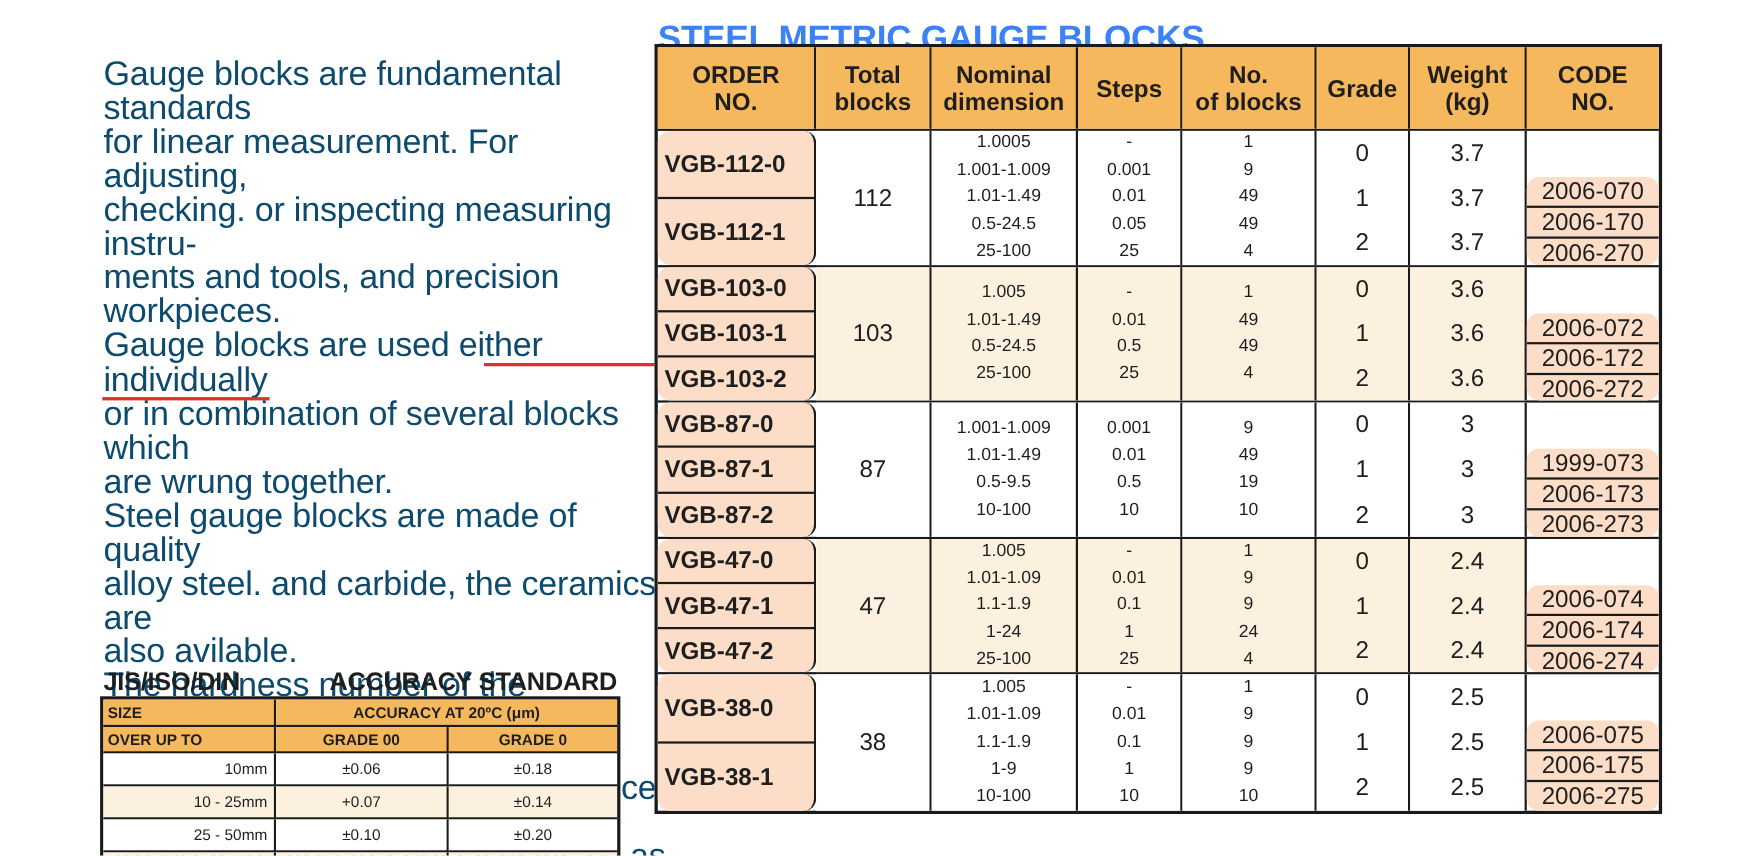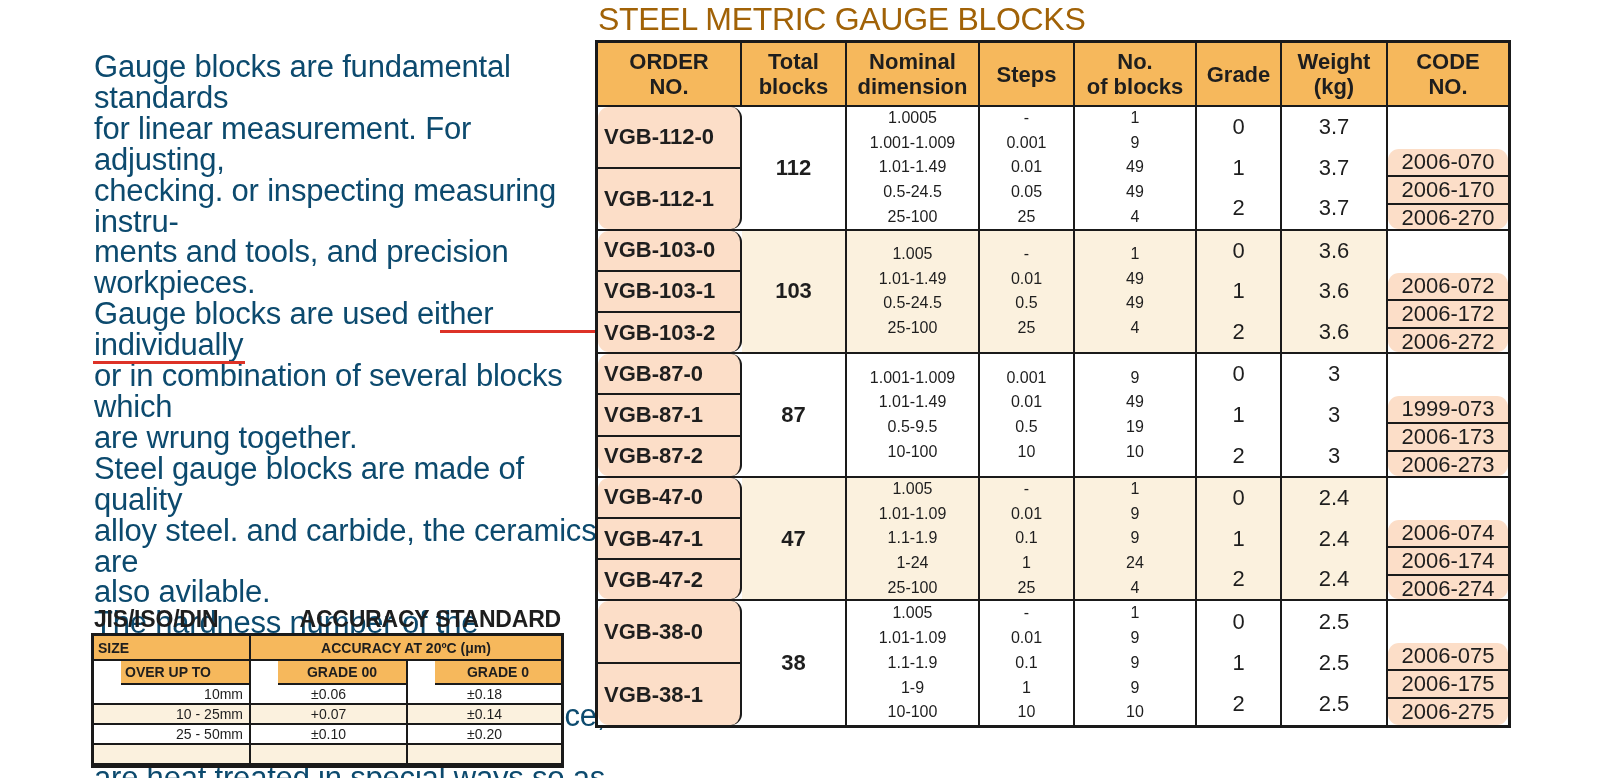--- a/index.html
+++ b/index.html
@@ -19,48 +19,48 @@
                justify-content:space-between;font-weight:bold;font-size:23px;letter-spacing:-0.2px;}
   .acc-table{position:absolute;left:91px;top:633px;border:3px solid #1a1a1a;background:#fff;}
   .arow{display:grid;grid-template-columns:157px 157px 153px;}
   .arow.span2{grid-template-columns:157px 310px;}
   .acell{box-sizing:border-box;border-right:2px solid #1a1a1a;border-bottom:2px solid #1a1a1a;
          display:flex;align-items:center;justify-content:center;font-size:14px;overflow:hidden;}
   .arow .acell:last-child{border-right:none;}
   .ahead .acell{background:#f6b85c;font-weight:bold;}
   .acell.left{justify-content:flex-start;padding-left:4px;}
   .acell.right{justify-content:flex-end;padding-right:6px;}
-  .h1{height:25px;} .h2{height:24px;margin-left:27px;} .hd{height:20px;}
+  .h1{height:25px;} .h2{height:24px;} .hd{height:30px;}
   .rowc{background:#fbf1de;} .roww{background:#ffffff;}
 
   
-  .main-title{position:absolute;left:598px;top:1px;font-size:32px;font-weight:normal;
-              letter-spacing:-0.3px;color:#a16207;}
+  .main-title{position:absolute;left:598px;top:16px;font-size:32px;font-weight:bold;
+              letter-spacing:-0.3px;color:#3b82f6;}
 
   
   .gtable{position:absolute;left:595px;top:40px;border:3px solid #1a1a1a;background:#fff;}
   .grow{display:grid;grid-template-columns:144px 105px 133px 95px 122px 85px 106px 120px;}
-  .ghead{height:64px;border-bottom:2px solid #1a1a1a;box-sizing:border-box;}
+  .ghead{height:76px;border-bottom:2px solid #1a1a1a;box-sizing:border-box;}
   .ghead .gcell{background:#f6b85c;font-weight:bold;font-size:22px;line-height:25px;
                 display:flex;align-items:center;justify-content:center;text-align:center;
                 white-space:pre-line;box-sizing:border-box;border-right:2px solid #1a1a1a;}
   .ghead .gcell:last-child{border-right:none;}
   .group{height:123.6px;border-bottom:2px solid #1a1a1a;box-sizing:border-box;}
   .group:last-child{border-bottom:none;}
   .gcol{box-sizing:border-box;border-right:2px solid #1a1a1a;overflow:hidden;}
   .group .gcol:last-child{border-right:none;margin-top:42px;}
   .g-white .mid{background:#ffffff;} .g-cream .mid{background:#fbf1de;}
   .ordcol,.codecol{display:flex;flex-direction:column;background:#fcdec8;border-radius:11px;}
   .ordcell{flex:1;display:flex;align-items:center;padding-left:6px;font-weight:bold;font-size:22px;
            border-bottom:2px solid #1a1a1a;box-sizing:border-box;}
   .ordcell:last-child{border-bottom:none;}
   .codecell{flex:1;display:flex;align-items:center;justify-content:center;font-size:22px;
             border-bottom:2px solid #1a1a1a;box-sizing:border-box;}
   .codecell:last-child{border-bottom:none;}
-  .single{display:flex;align-items:center;justify-content:center;font-size:22px;font-weight:bold;}
+  .single{display:flex;align-items:center;justify-content:center;font-size:22px;}
   .multi{display:flex;align-items:center;justify-content:center;text-align:center;
          font-size:16px;line-height:24.7px;white-space:pre-line;}
   .stack3{display:flex;flex-direction:column;}
   .stack3 span{flex:1;display:flex;align-items:center;justify-content:center;font-size:22px;}
 </style>
 </head>
 <body>
 
 <div class="page">
 

